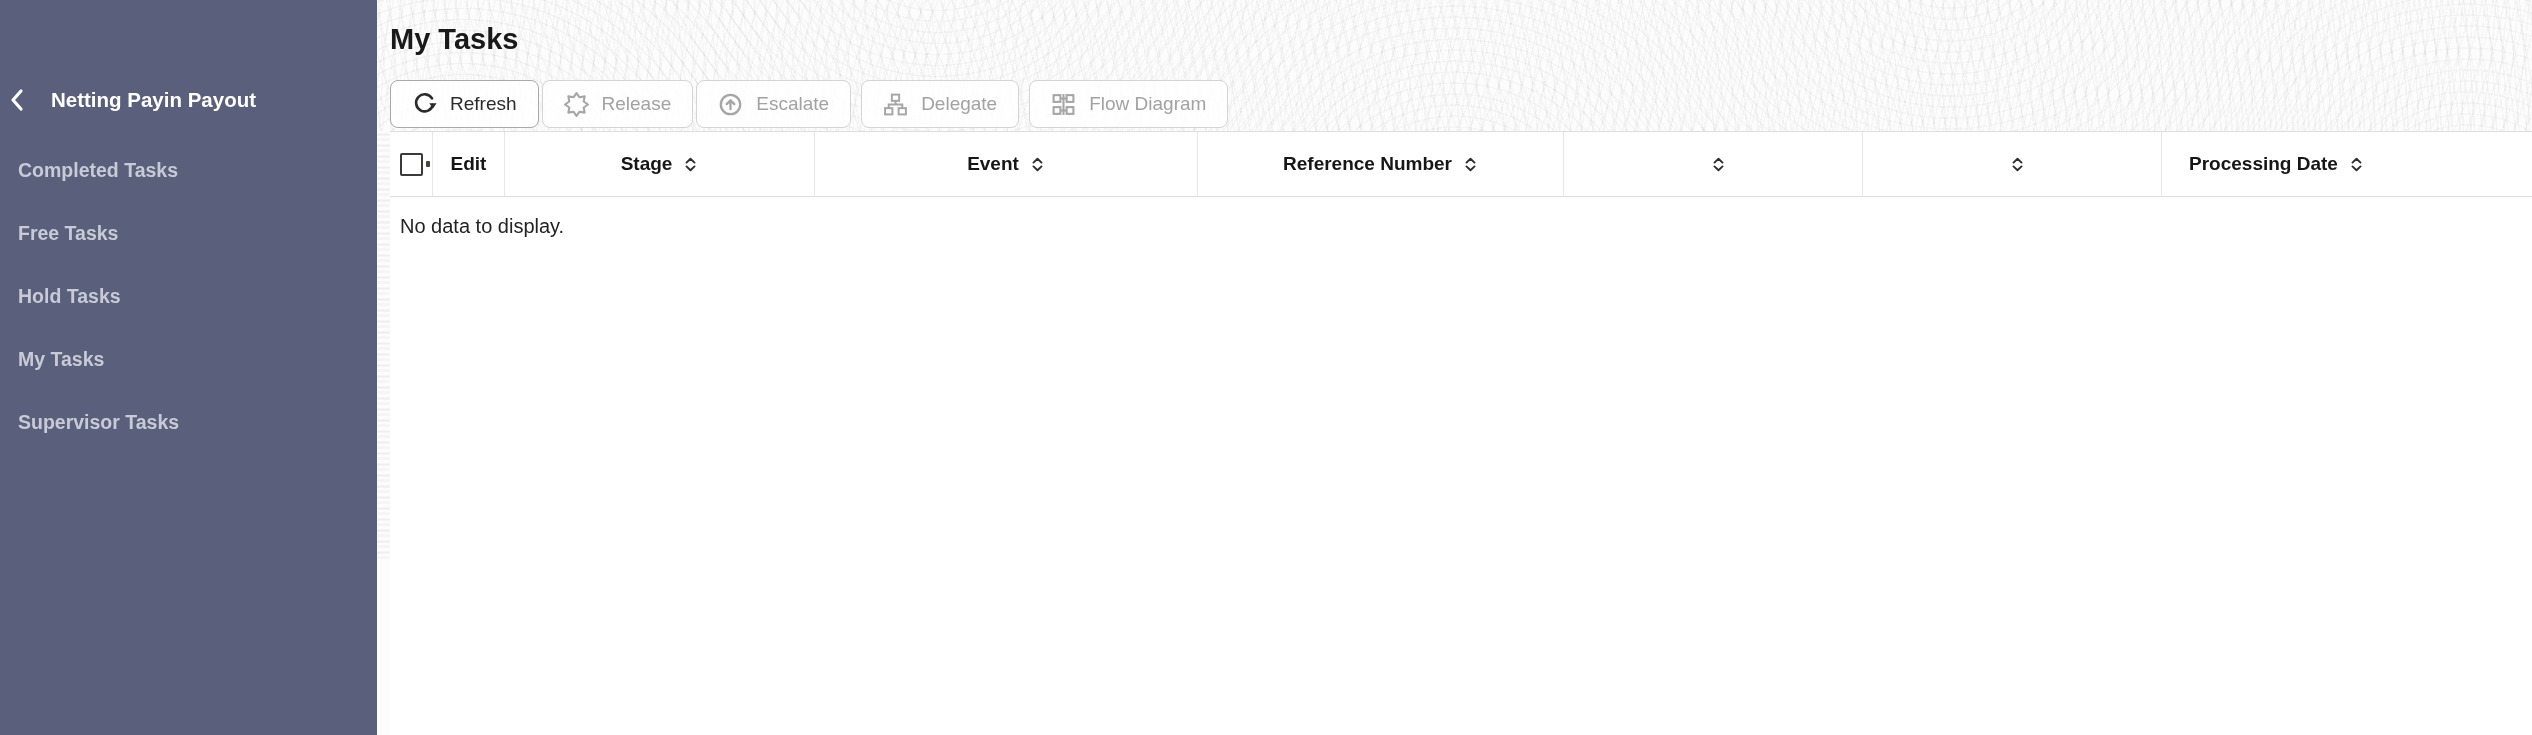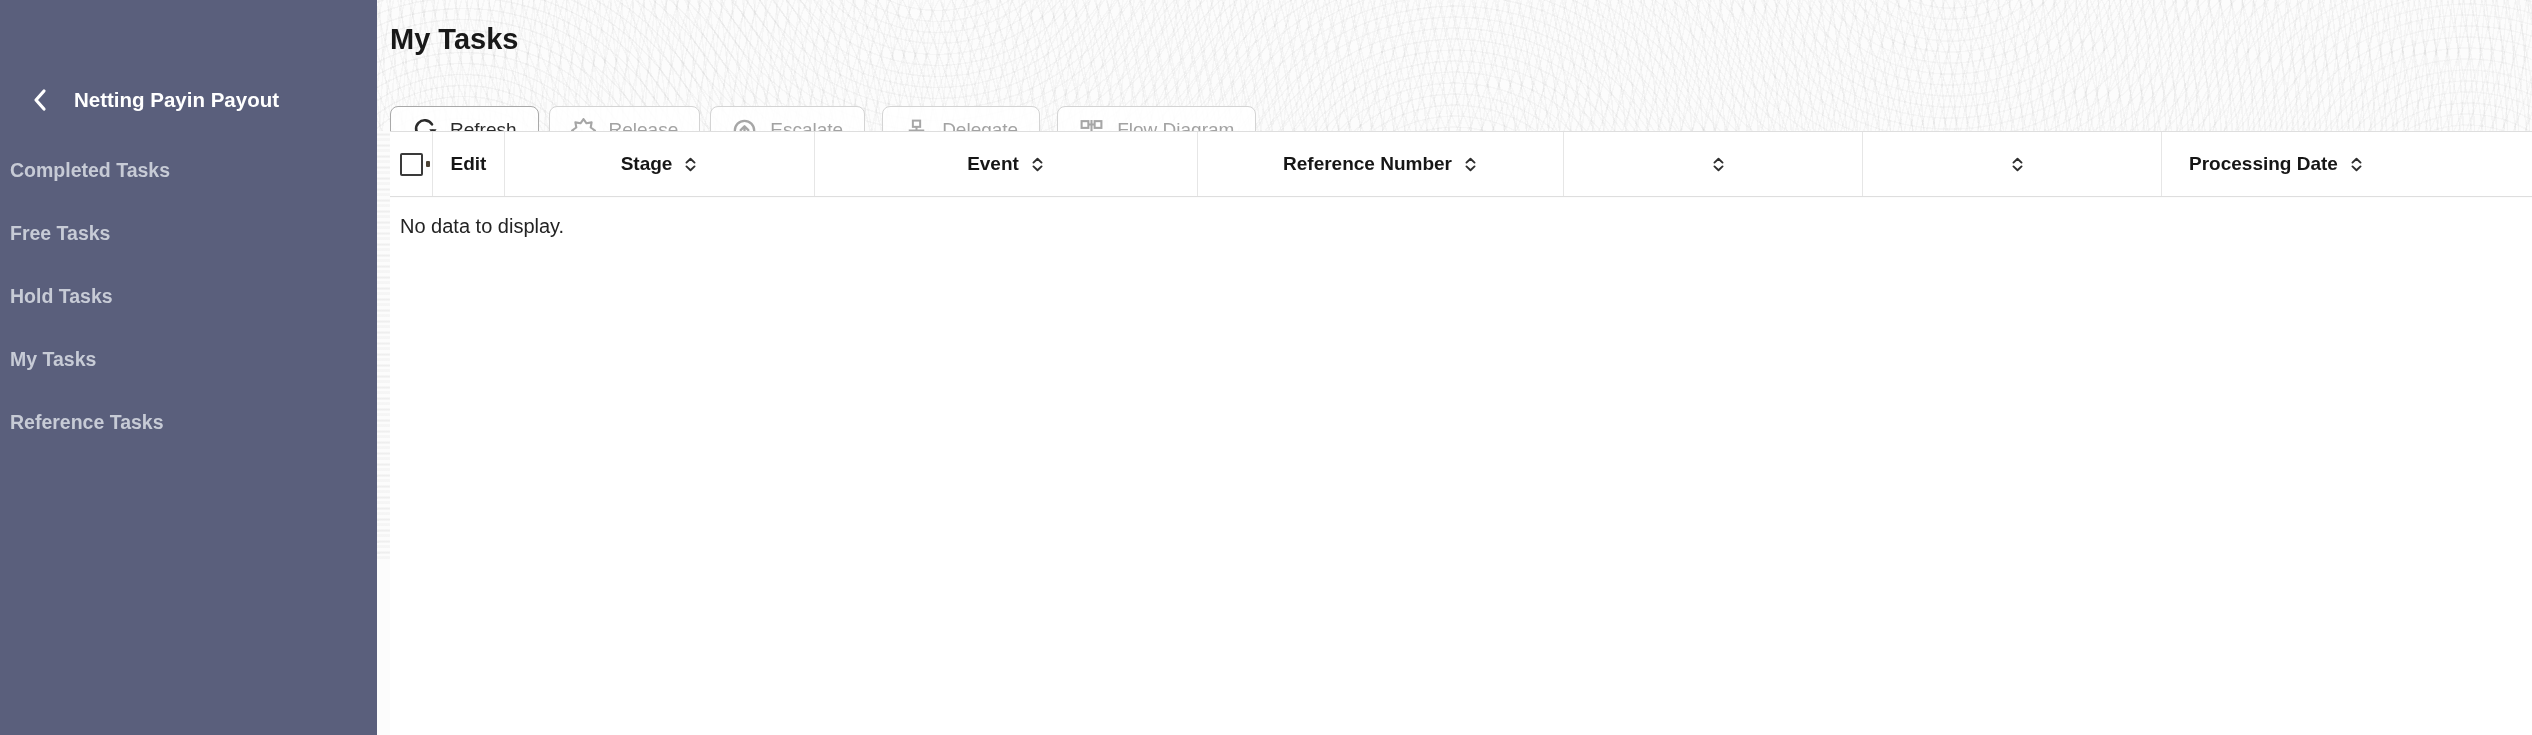--- a/index.html
+++ b/index.html
@@ -19,32 +19,32 @@
     display: flex; align-items: center; padding: 0 12px 0 15px;
   }
   .search-box input {
     flex: 1; border: none; outline: none; font-size: 18px;
     font-family: "Liberation Sans", sans-serif; color: #333; background: transparent;
   }
   .search-box input::placeholder { color: #4f4f4f; opacity: 1; }
   .search-icon-wrap { width: 26px; height: 26px; flex: 0 0 auto; cursor: pointer; }
 
   .sidebar-header {
-    position: absolute; left: 31px; top: 88px; right: 10px;
+    position: absolute; left: 8px; top: 88px; right: 10px;
     display: flex; align-items: center;
   }
   .back-chevron { width: 26px; height: 24px; cursor: pointer; flex: 0 0 auto; }
   .sidebar-title {
     margin-left: 17px; color: #ffffff; font-size: 20.5px; font-weight: 700;
     white-space: nowrap;
   }
 
   .menu { position: absolute; left: 0; top: 139px; right: 0; }
   .menu-item {
-    height: 63px; display: flex; align-items: center; padding-left: 10px;
+    height: 63px; display: flex; align-items: center; padding-left: 18px;
     color: #C7CBD6; font-size: 19.5px; font-weight: 600; cursor: pointer;
     white-space: nowrap;
   }
 
   
   .main { position: absolute; left: 377px; top: 0; width: 2155px; height: 735px; background: #fcfcfc; }
 
   .pattern-top, .pattern-left {
     position: absolute; pointer-events: none;
     background-image:
@@ -55,21 +55,21 @@
       repeating-radial-gradient(circle at 97% 180%, rgba(100,100,100,0.04) 0 1.5px, transparent 1.5px 11px);
   }
   .pattern-top { left: 0; top: 0; right: 0; height: 131px; }
   .pattern-left { left: 0; top: 131px; width: 22px; height: 430px; }
 
   .page-title {
     position: absolute; left: 13px; top: 23px;
     font-size: 29px; font-weight: 700; color: #191919; z-index: 2;
   }
 
-  .toolbar { position: absolute; left: 13px; top: 80px; display: flex; gap: 10px; z-index: 2; margin-top: 26px; }
+  .toolbar { position: absolute; left: 13px; top: 80px; display: flex; gap: 3px; z-index: 2; }
   .tb-btn {
     height: 48px; display: flex; align-items: center; padding: 0 21px;
     background: rgba(255,255,255,0.85); border: 1px solid #a9a9a9; border-radius: 8px;
     font-family: "Liberation Sans", sans-serif;
     font-size: 19px; color: #2b2b2b; cursor: pointer; white-space: nowrap;
   }
   .tb-btn .btn-ico { width: 25px; height: 25px; margin-right: 13px; flex: 0 0 auto; }
   .tb-btn.disabled { color: #a2a2a2; border-color: #d4d4d4; cursor: default; }
   .tb-btn.gap-lg { margin-left: 7px; }
 
@@ -122,21 +122,21 @@
         </svg>
       </span>
       <span class="sidebar-title">Netting Payin Payout</span>
     </div>
 
     <div class="menu">
       <div class="menu-item">Completed Tasks</div>
       <div class="menu-item">Free Tasks</div>
       <div class="menu-item">Hold Tasks</div>
       <div class="menu-item">My Tasks</div>
-      <div class="menu-item">Reference Tasks</div>
+      <div class="menu-item">Supervisor Tasks</div>
     </div>
   </div>
 
   <div class="main">
     <div class="pattern-top"></div>
     <div class="pattern-left"></div>
 
     <div class="page-title">My Tasks</div>
 
     <div class="toolbar">

